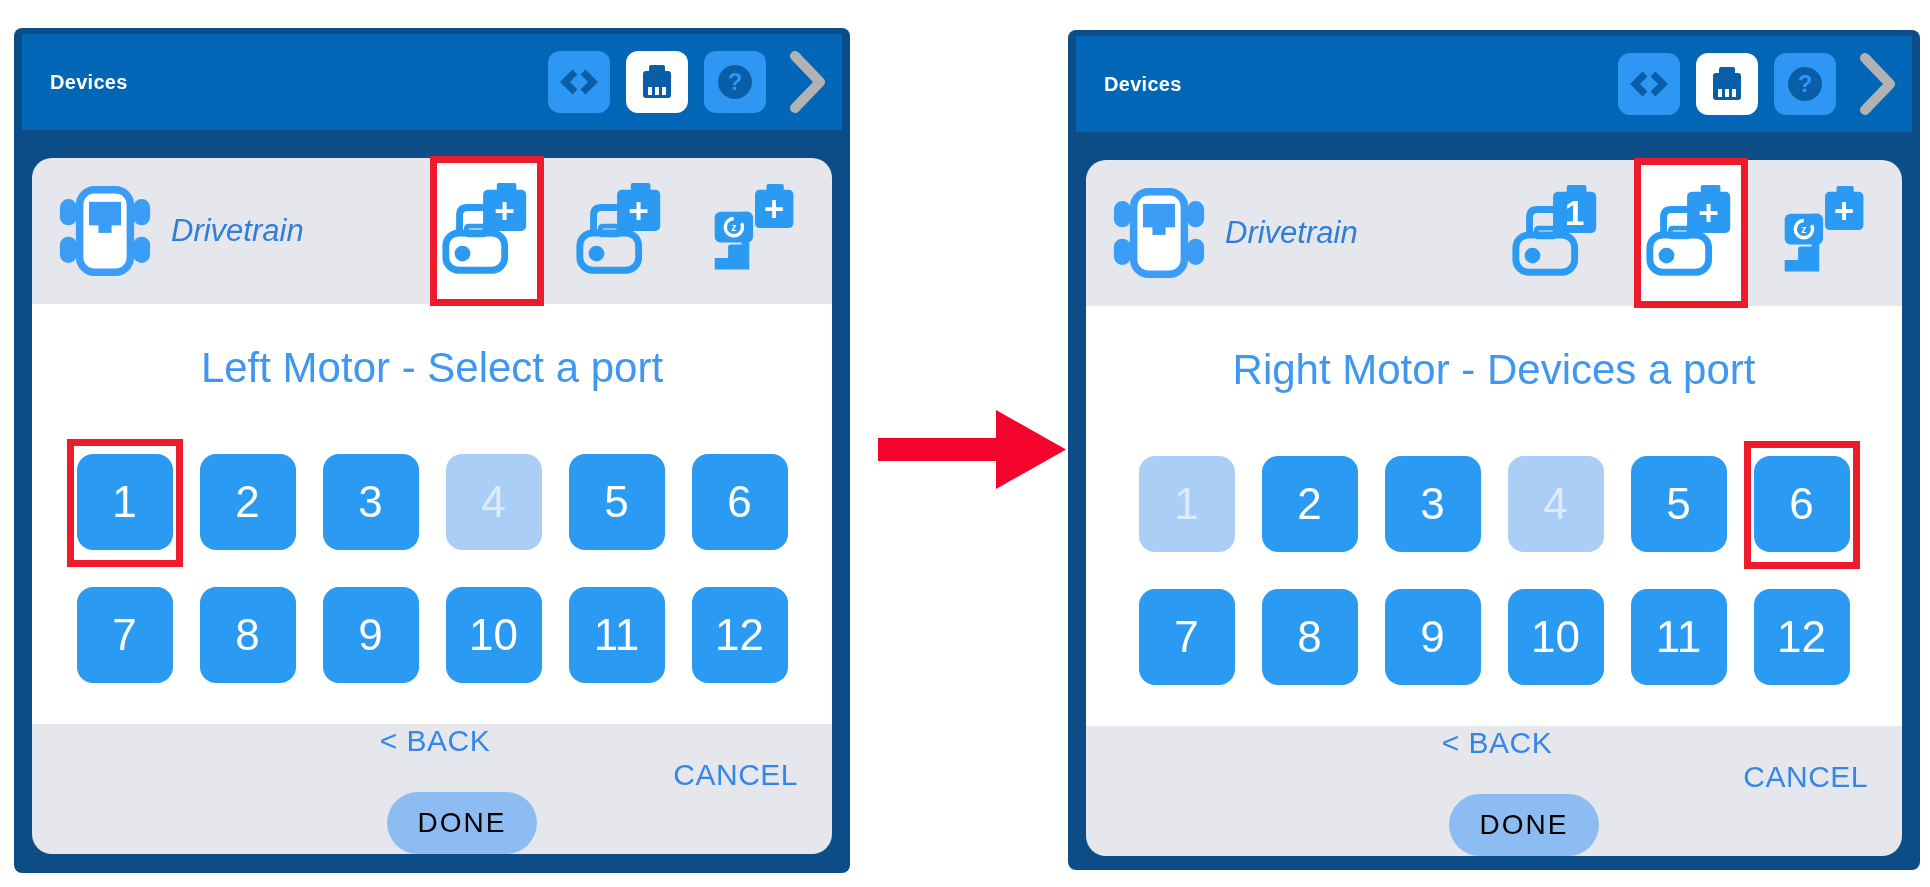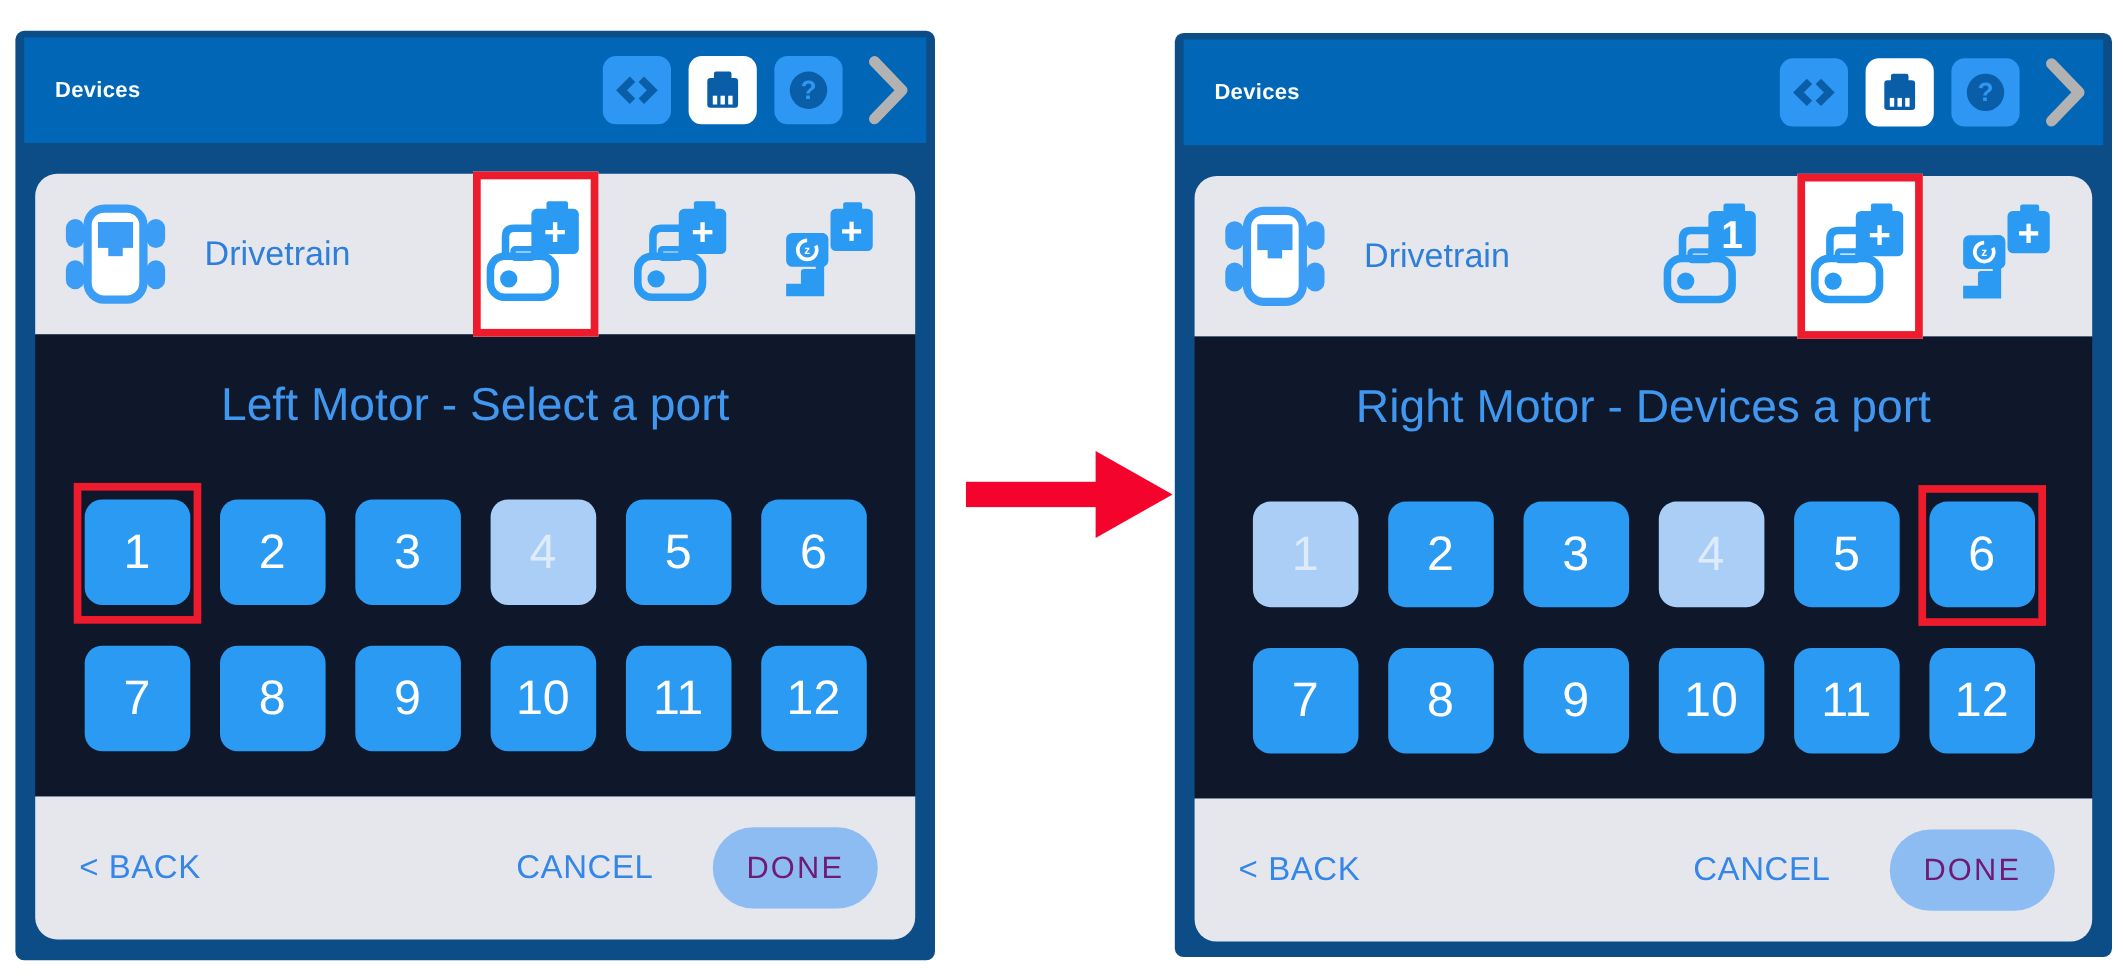--- a/index.html
+++ b/index.html
@@ -25,45 +25,45 @@
   .h-icons{margin-left:auto; display:flex; align-items:center; gap:16px;}
   .hicon{width:62px; height:62px; border-radius:12px; border:none; cursor:pointer;
     display:flex; align-items:center; justify-content:center;}
   .hicon.code,.hicon.help{background:var(--icon-button);}
   .hicon.portjack{background:#fff;}
   .chev{margin-left:8px; background:none; border:none; cursor:pointer; display:flex; align-items:center;}
 
   .card{margin:28px 18px 0;}
   .card-top{background:var(--card-section); border-radius:20px 20px 0 0; height:146px;
     display:flex; align-items:center; padding:0 20px 0 26px;}
-  .drv-label{margin-left:34px; font-size:31px; color:var(--drivetrain-label);}
+  .drv-label{margin-left:19px; font-size:31px; color:var(--drivetrain-label);font-style:italic;}
   .tabs{margin-left:auto; display:flex; align-items:center; gap:20px;}
   .tab{width:114px; height:150px; display:flex; align-items:center; justify-content:center;
     position:relative; cursor:pointer;}
   .tab.highlighted{background:#fff; border:7px solid var(--highlight-red);}
 
-  .card-mid{background:#0f172a; height:420px; text-align:center;}
+  .card-mid{background:#ffffff; height:420px; text-align:center;}
   .mid-title{padding-top:40px; font-size:42px; color:var(--title-text); font-weight:400;}
   .ports{margin-top:62px; display:grid; grid-template-columns:repeat(6,96px);
     gap:37px 27px; justify-content:center;}
   .port{position:relative; width:96px; height:96px; border:none; border-radius:16px;
     background:var(--port-button); color:#fff; font-size:44px; cursor:pointer;
     font-family:"Liberation Sans",sans-serif;
     display:flex; align-items:center; justify-content:center;}
   .port.disabled{background:var(--port-disabled); color:#ddebfb; cursor:default;}
   .port.highlighted::before{content:""; position:absolute; left:-10px; right:-10px;
     top:-15px; bottom:-17px; border:7px solid var(--highlight-red); pointer-events:none;}
 
   .card-foot{background:var(--card-section); border-radius:0 0 20px 20px; height:130px;
-    display:flex; align-items:center; padding:0 34px 0 40px;}
+    display:flex; align-items:center; padding:0 34px 0 40px;flex-direction:column;}
   .back,.cancel{background:none; border:none; cursor:pointer; font-size:30px;
     color:var(--link-text); font-family:"Liberation Sans",sans-serif; letter-spacing:.5px;}
   .cancel{margin-left:auto;}
   .done{margin-left:54px; width:150px; height:74px; border:none; border-radius:38px;
-    background:var(--done-button); color:#701a75; font-size:28px; letter-spacing:2px;
+    background:var(--done-button); color:#000000; font-size:28px; letter-spacing:2px;
     font-family:"Liberation Sans",sans-serif; cursor:pointer;
     display:flex; align-items:center; justify-content:center;}
 
   #arrow{position:absolute; left:878px; top:402px; width:192px; height:94px;}
 
   
   .a-fill{fill:var(--port-button);}
   .a-stroke{stroke:var(--port-button); fill:none;}
   .acc-fill{fill:var(--accent);}
   .acc-stroke{stroke:var(--accent); fill:#fff;}

